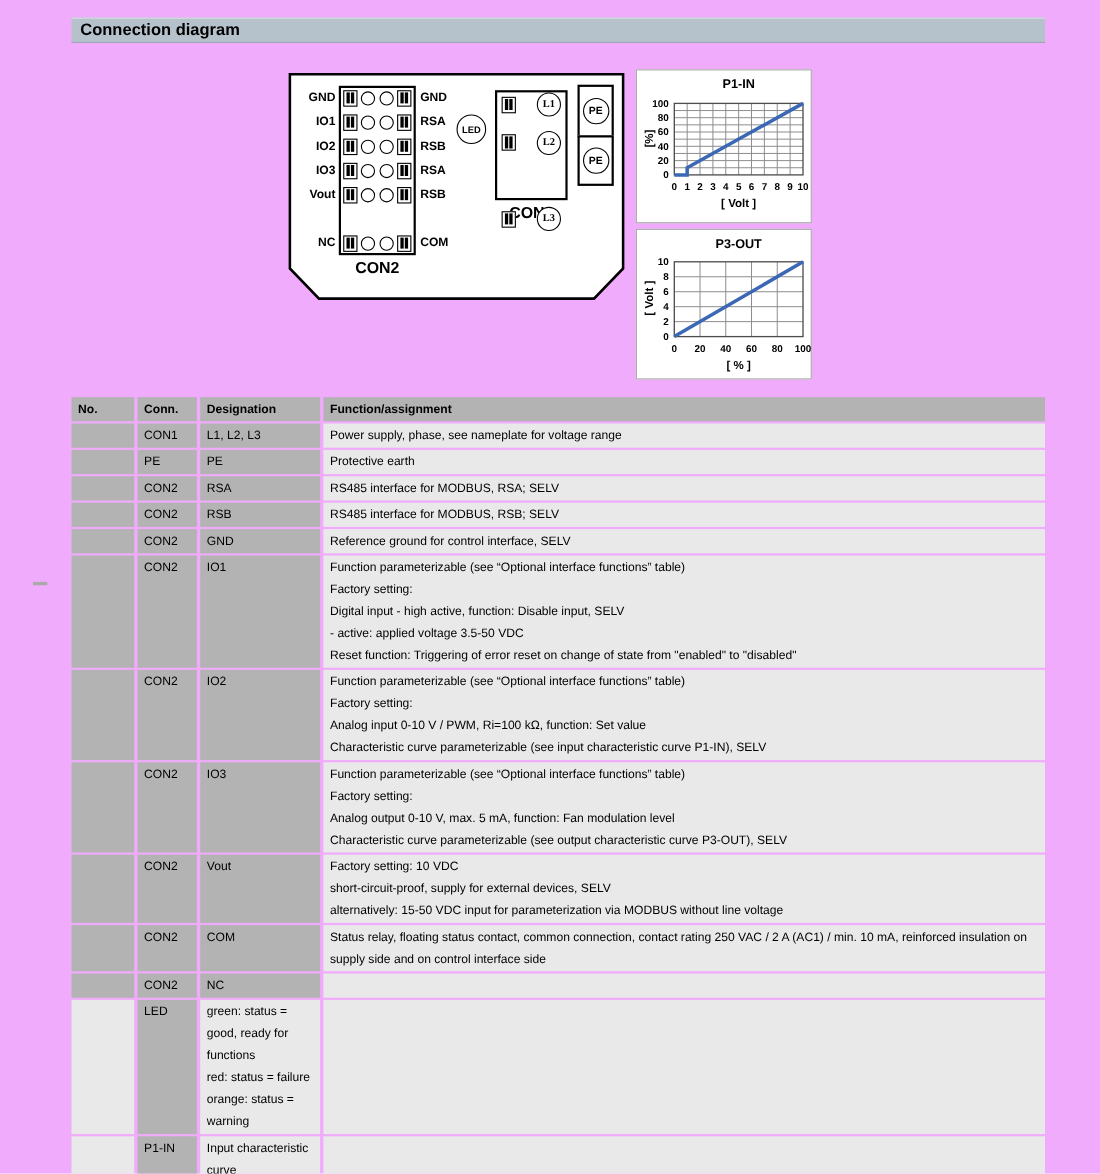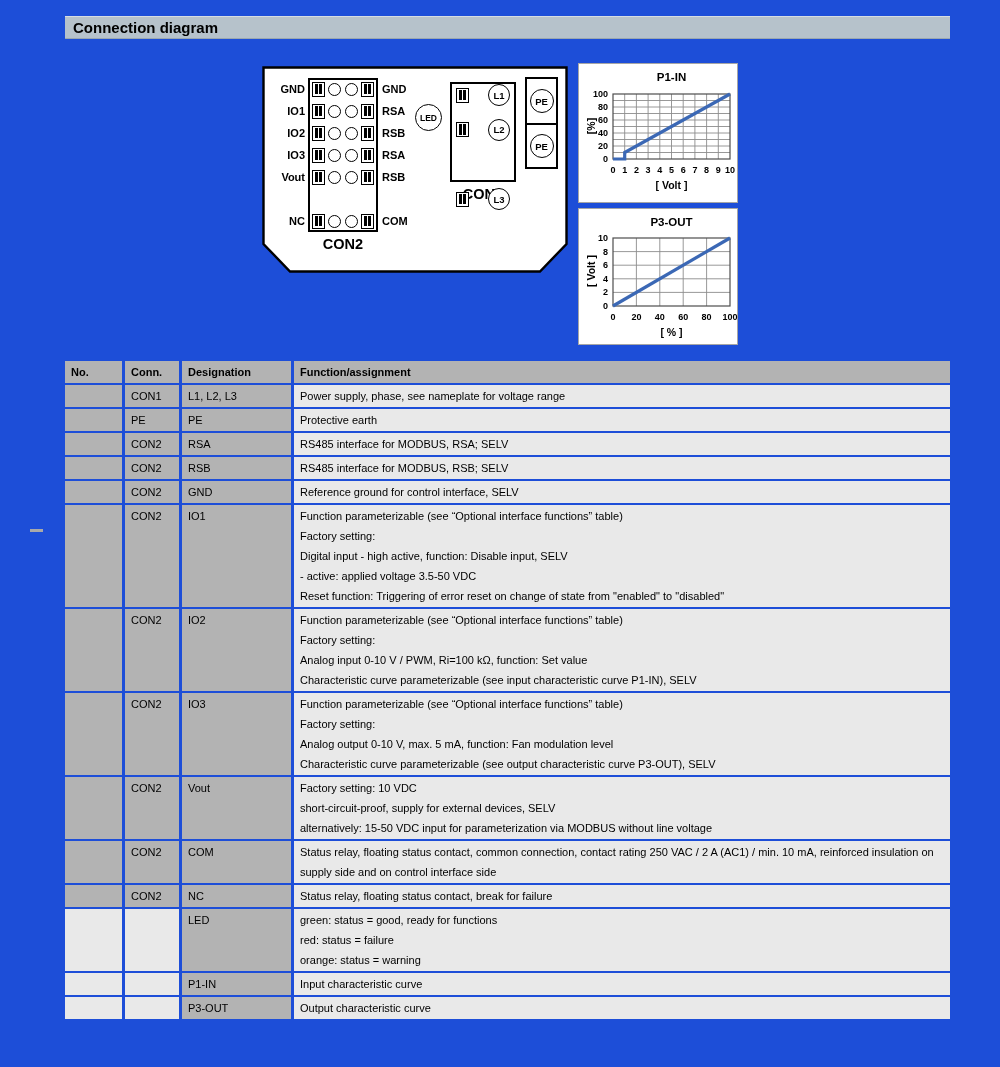--- a/index.html
+++ b/index.html
@@ -1,16 +1,16 @@
 <!DOCTYPE html>
 <html><head>
 <meta charset="utf-8">
 <style>
   html,body { margin:0; padding:0; background:#fff; }
-  .page { position:relative; width:1000px; height:1067px; background:#1d4ed8;
+  .page { position:relative; width:1000px; height:1067px; background:#f0abfc;
           font-family:"Liberation Sans", sans-serif; color:#000; overflow:hidden; }
 
   
   .title-bar { position:absolute; left:65px; top:16px; width:885px; height:23px;
                background:#b6c2cb; border-top:1px solid #d6dde2; border-bottom:1px solid #9aa7b0;
                display:flex; align-items:center; padding-left:8px; box-sizing:border-box; }
   .title-bar span { font-weight:bold; font-size:15px; }
 
   .margin-dash { position:absolute; left:30px; top:529px; width:13px; height:3px; background:#a9a9a9; }
 
@@ -22,21 +22,21 @@
   .con1-rect { position:absolute; left:188px; top:16px; width:66px; height:100px;
                border:2px solid #000; box-sizing:border-box; background:#fff; }
   .pe-col { position:absolute; left:263px; top:11px; width:33px; }
   .pe-box { width:33px; height:48px; border:2px solid #000; box-sizing:border-box;
             display:flex; align-items:center; justify-content:center; background:#fff; }
   .pe-box + .pe-box { margin-top:-2px; height:46px; }
 
   .con2-row { position:absolute; left:50px; width:62px; height:18px;
               display:flex; align-items:center; justify-content:space-between; }
   .con1-row { position:absolute; left:194px; width:54px; height:22px;
-              display:flex; align-items:center; justify-content:space-between; }
+              display:flex; align-items:center; justify-content:space-between;font-family:Liberation Serif, serif; }
 
   .term { width:13px; height:15px; border:1.6px solid #000; box-sizing:border-box;
           display:flex; justify-content:space-between; padding:1.2px 1.6px; background:#fff; }
   .term i { width:3.2px; background:#000; }
   .pin-circle { width:13px; height:13px; border:1.6px solid #000; border-radius:50%;
                 box-sizing:border-box; background:#fff; }
   .big-circle { border:1.8px solid #000; border-radius:50%; box-sizing:border-box;
                 display:flex; align-items:center; justify-content:center;
                 font-weight:bold; background:#fff; }
   .led { position:absolute; left:153px; top:38px; width:27px; height:27px; font-size:8.5px; }
@@ -350,23 +350,20 @@
       </div>
       <div class="cell mid"></div>
       <div class="cell mid">CON2</div>
       <div class="cell mid">COM</div>
       <div class="cell light">
         <div>Status relay, floating status contact, common connection, contact rating 250 VAC / 2 A (AC1) / min. 10 mA, reinforced insulation on supply side and on control interface side</div>
       </div>
       <div class="cell mid"></div>
       <div class="cell mid">CON2</div>
       <div class="cell mid">NC</div>
-      <div class="cell light">
-        <div>Status relay, floating status contact, break for failure</div>
-      </div>
       <div class="cell light"></div>
       <div class="cell light"></div>
       <div class="cell mid">LED</div>
       <div class="cell light">
         <div>green: status = good, ready for functions</div>
         <div>red: status = failure</div>
         <div>orange: status = warning</div>
       </div>
       <div class="cell light"></div>
       <div class="cell light"></div>

